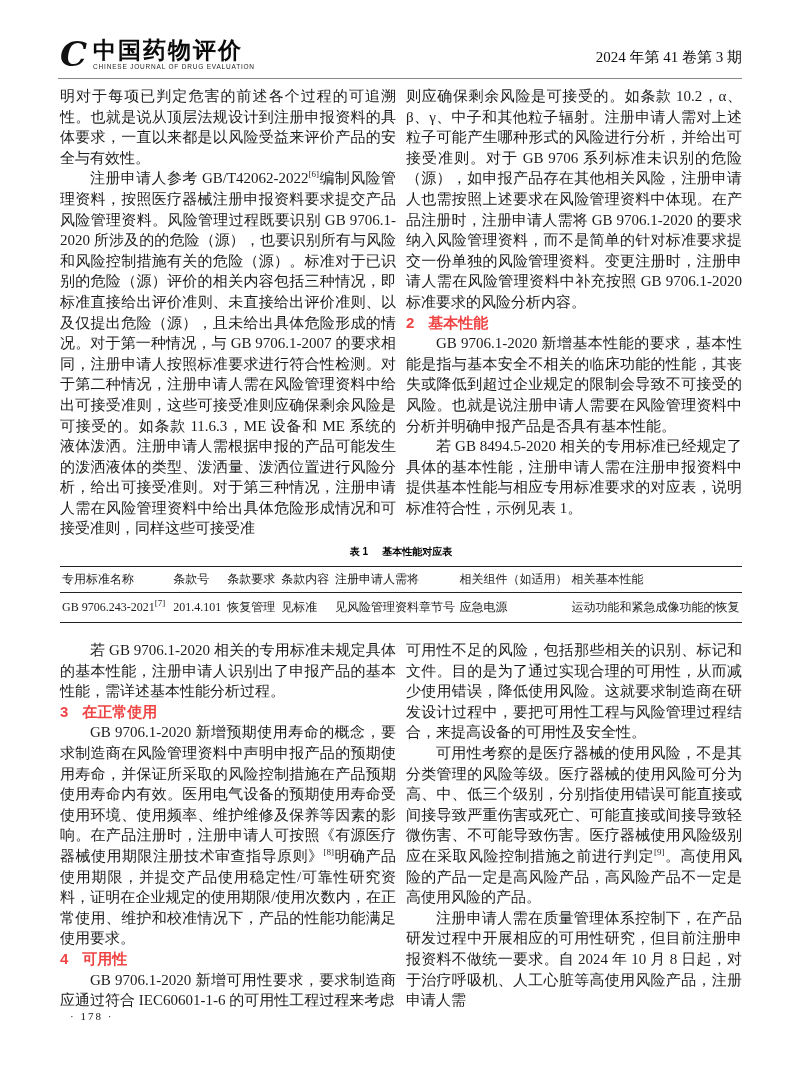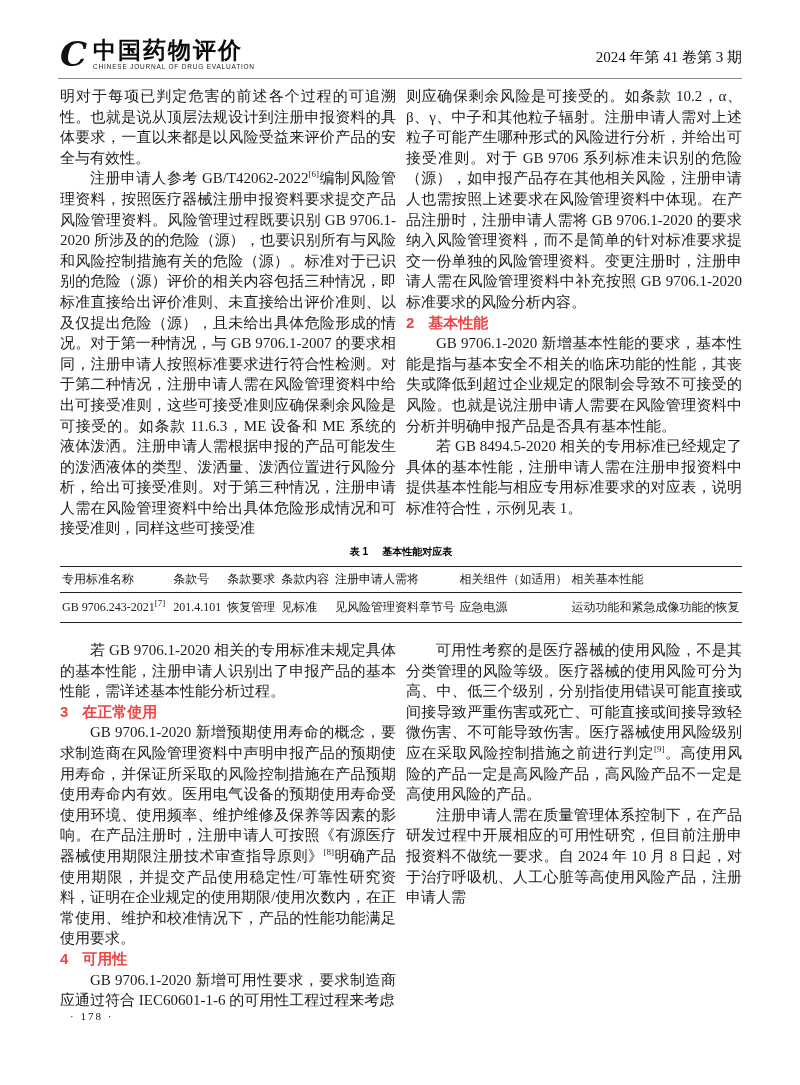--- a/index.html
+++ b/index.html
@@ -148,19 +148,20 @@
   </div>
 
   <div class="col col-bottom-left">
       <p class="para indent">若 GB 9706.1-2020 相关的专用标准未规定具体的基本性能，注册申请人识别出了申报产品的基本性能，需详述基本性能分析过程。</p>
       <div class="sec-heading"><span class="sec-num">3</span><span>在正常使用</span></div>
       <p class="para indent">GB 9706.1-2020 新增预期使用寿命的概念，要求制造商在风险管理资料中声明申报产品的预期使用寿命，并保证所采取的风险控制措施在产品预期使用寿命内有效。医用电气设备的预期使用寿命受使用环境、使用频率、维护维修及保养等因素的影响。在产品注册时，注册申请人可按照《有源医疗器械使用期限注册技术审查指导原则》<sup>[8]</sup>明确产品使用期限，并提交产品使用稳定性/可靠性研究资料，证明在企业规定的使用期限/使用次数内，在正常使用、维护和校准情况下，产品的性能功能满足使用要求。</p>
       <div class="sec-heading"><span class="sec-num">4</span><span>可用性</span></div>
       <p class="para indent">GB 9706.1-2020 新增可用性要求，要求制造商应通过符合 IEC60601-1-6 的可用性工程过程来考虑</p>
     </div>
   <div class="col col-bottom-right">
+      <p class="para">可用性不足的风险，包括那些相关的识别、标记和文件。目的是为了通过实现合理的可用性，从而减少使用错误，降低使用风险。这就要求制造商在研发设计过程中，要把可用性工程与风险管理过程结合，来提高设备的可用性及安全性。</p>
       <p class="para indent">可用性考察的是医疗器械的使用风险，不是其分类管理的风险等级。医疗器械的使用风险可分为高、中、低三个级别，分别指使用错误可能直接或间接导致严重伤害或死亡、可能直接或间接导致轻微伤害、不可能导致伤害。医疗器械使用风险级别应在采取风险控制措施之前进行判定<sup>[9]</sup>。高使用风险的产品一定是高风险产品，高风险产品不一定是高使用风险的产品。</p>
       <p class="para indent">注册申请人需在质量管理体系控制下，在产品研发过程中开展相应的可用性研究，但目前注册申报资料不做统一要求。自 2024 年 10 月 8 日起，对于治疗呼吸机、人工心脏等高使用风险产品，注册申请人需</p>
     </div>
 
   <div class="page-number">· 178 ·</div>
 
 </div>
 
 </body></html>

